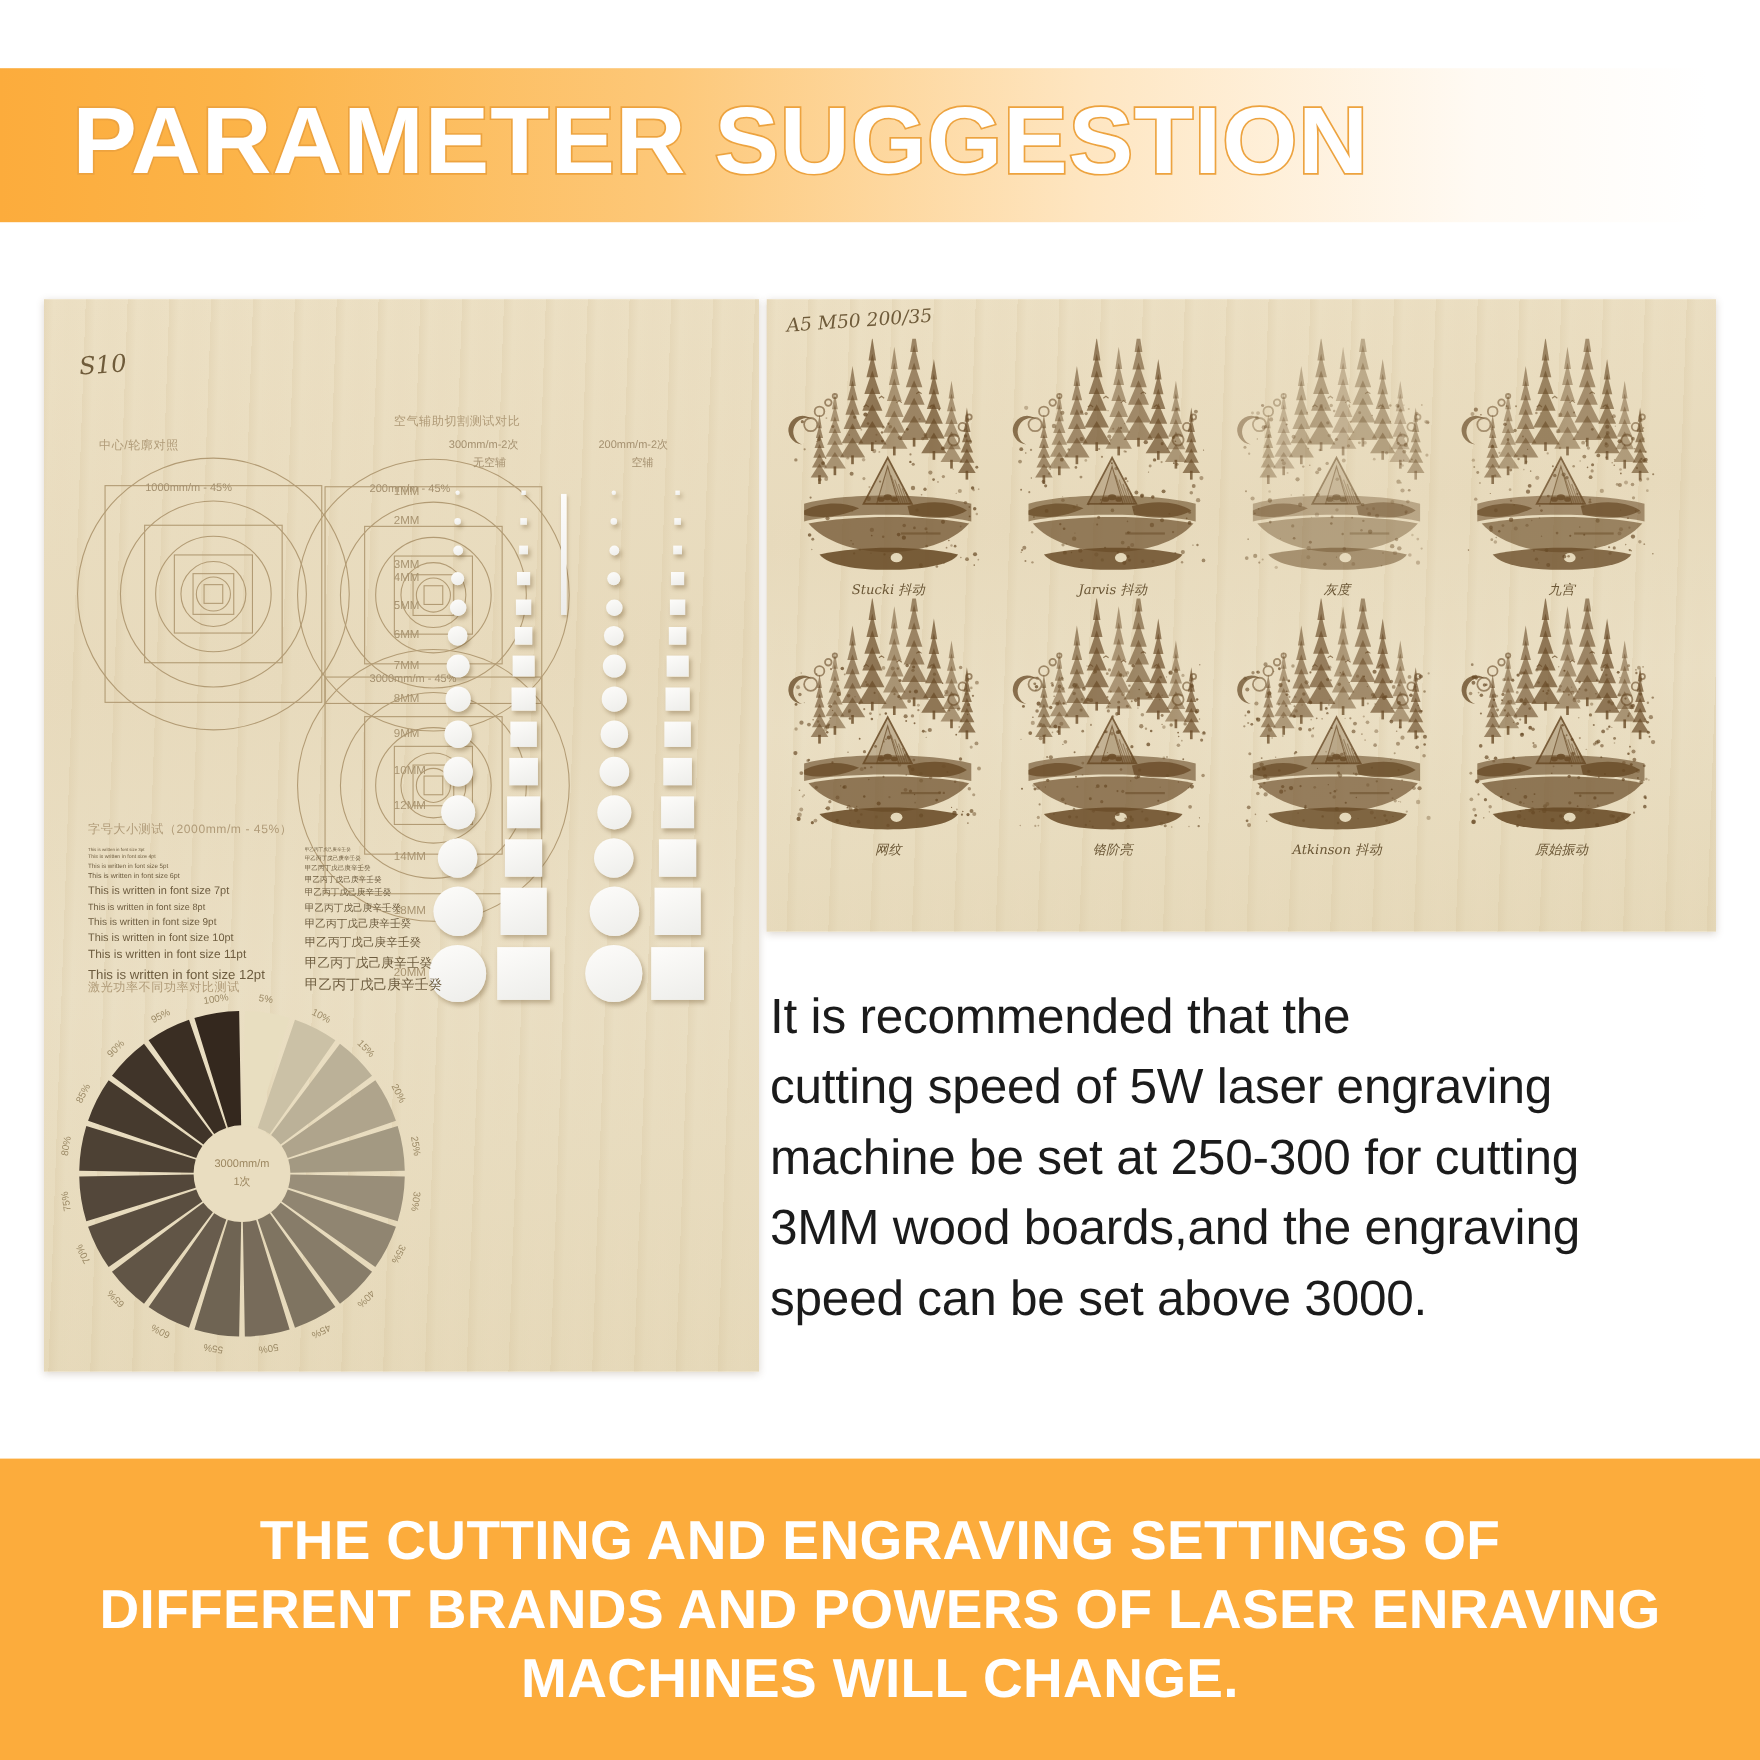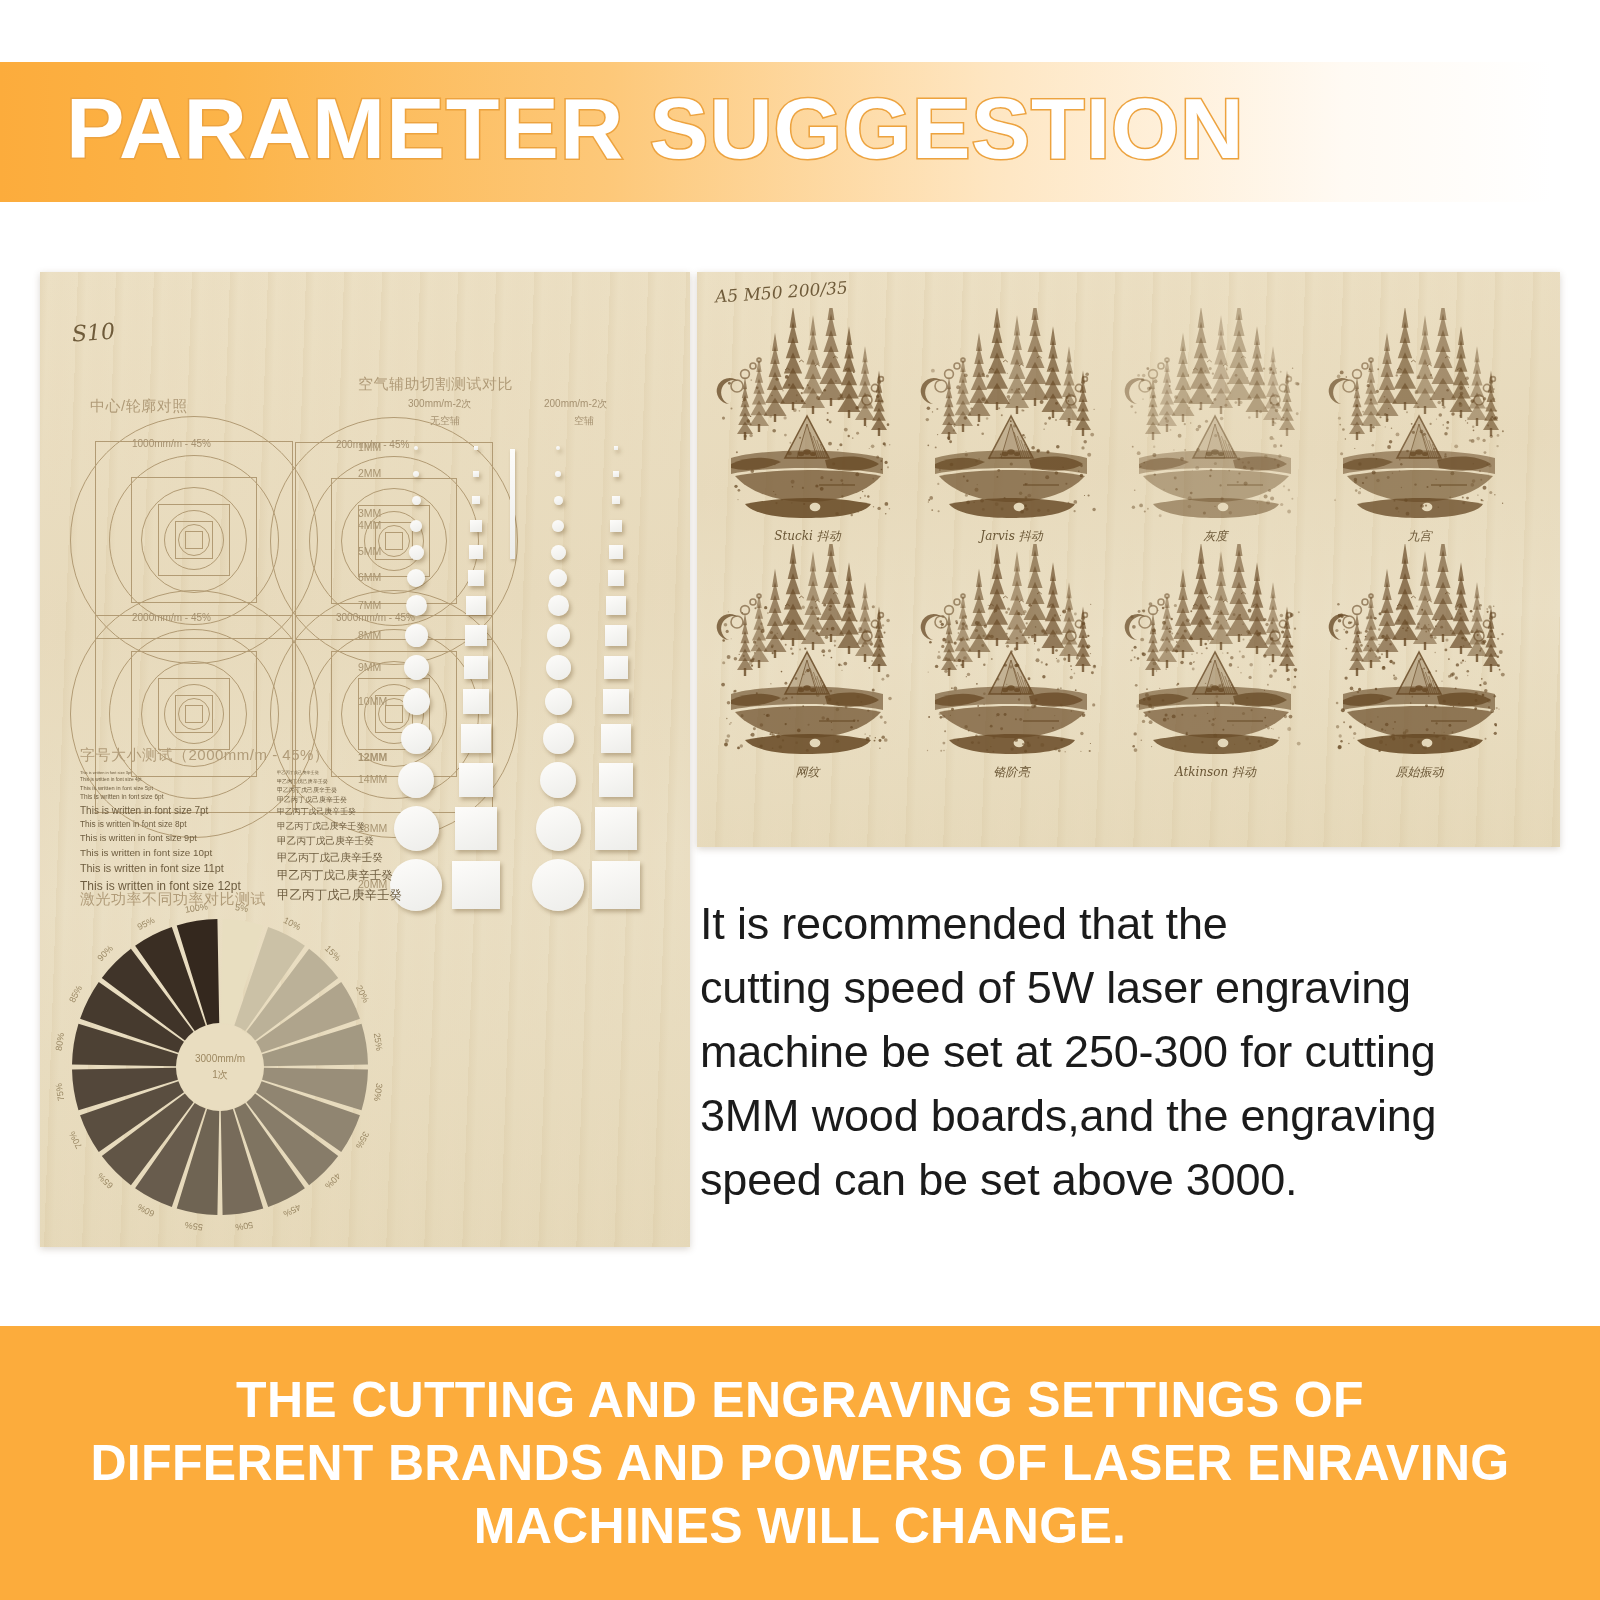--- a/index.html
+++ b/index.html
@@ -46,21 +46,21 @@
   .board-label-hand{
     position:absolute;
     font-family:"DejaVu Serif",serif;
     color:#6f5b3a;
     font-style:italic;
     transform:rotate(-4deg);
   }
 
   
   .eng{position:absolute;color:#a59170;font-size:10px;white-space:nowrap;}
-  .eng-cn{position:absolute;color:#b09b78;font-size:15px;white-space:nowrap;letter-spacing:.5px;}
+  .eng-cn{position:absolute;color:#b09b78;font-size:11px;white-space:nowrap;letter-spacing:.5px;}
 
   
   .target{position:absolute;}
   .target .ring,.target .sq{
     position:absolute;left:50%;top:50%;
     transform:translate(-50%,-50%);
     border:1px solid #b29b74;
   }
   .target .ring{border-radius:50%;}
 
@@ -167,33 +167,20 @@
       <div class="sq" style="width:124px;height:124px;"></div>
       <div class="ring" style="width:104px;height:104px;"></div>
       <div class="sq" style="width:70px;height:70px;"></div>
       <div class="ring" style="width:58px;height:58px;"></div>
       <div class="sq" style="width:36px;height:36px;"></div>
       <div class="ring" style="width:30px;height:30px;"></div>
       <div class="sq" style="width:16px;height:16px;"></div>
       <div class="eng" style="left:66px;top:22px;">200mm/m - 45%</div>
     </div>
 
-    <div class="target" id="target-2" style="left:30px;top:318px;width:248px;height:248px;">
-      <div class="ring" style="width:246px;height:246px;"></div>
-      <div class="sq" style="width:196px;height:196px;"></div>
-      <div class="ring" style="width:168px;height:168px;"></div>
-      <div class="sq" style="width:124px;height:124px;"></div>
-      <div class="ring" style="width:104px;height:104px;"></div>
-      <div class="sq" style="width:70px;height:70px;"></div>
-      <div class="ring" style="width:58px;height:58px;"></div>
-      <div class="sq" style="width:36px;height:36px;"></div>
-      <div class="ring" style="width:30px;height:30px;"></div>
-      <div class="sq" style="width:16px;height:16px;"></div>
-      <div class="eng" style="left:62px;top:22px;">2000mm/m - 45%</div>
-    </div>
 
     <div class="target" id="target-3" style="left:230px;top:318px;width:248px;height:248px;">
       <div class="ring" style="width:246px;height:246px;"></div>
       <div class="sq" style="width:196px;height:196px;"></div>
       <div class="ring" style="width:168px;height:168px;"></div>
       <div class="sq" style="width:124px;height:124px;"></div>
       <div class="ring" style="width:104px;height:104px;"></div>
       <div class="sq" style="width:70px;height:70px;"></div>
       <div class="ring" style="width:58px;height:58px;"></div>
       <div class="sq" style="width:36px;height:36px;"></div>
@@ -253,21 +240,21 @@
           <div class="row-label" style="top: 263.5px;">9MM</div>
           <div class="cut circ" style="width: 25px; height: 25px; left: 45.5px; top: 258px;"></div>
           <div class="cut sqr" style="width: 23.5px; height: 23.5px; left: 106.25px; top: 258.75px;"></div>
           <div class="cut circ" style="width: 25px; height: 25px; left: 187.5px; top: 258px;"></div>
           <div class="cut sqr" style="width: 23.5px; height: 23.5px; left: 246.25px; top: 258.75px;"></div>
           <div class="row-label" style="top: 297.5px;">10MM</div>
           <div class="cut circ" style="width: 27px; height: 27px; left: 44.5px; top: 291px;"></div>
           <div class="cut sqr" style="width: 25.38px; height: 25.38px; left: 105.31px; top: 291.81px;"></div>
           <div class="cut circ" style="width: 27px; height: 27px; left: 186.5px; top: 291px;"></div>
           <div class="cut sqr" style="width: 25.38px; height: 25.38px; left: 245.31px; top: 291.81px;"></div>
-          <div class="row-label" style="top: 354px; font-weight: bold;">12MM</div>
+          <div class="row-label" style="top: 329px;">12MM</div>
           <div class="cut circ" style="width: 31px; height: 31px; left: 42.5px; top: 326px;"></div>
           <div class="cut sqr" style="width: 29.14px; height: 29.14px; left: 103.43px; top: 326.93px;"></div>
           <div class="cut circ" style="width: 31px; height: 31px; left: 184.5px; top: 326px;"></div>
           <div class="cut sqr" style="width: 29.14px; height: 29.14px; left: 243.43px; top: 326.93px;"></div>
           <div class="row-label" style="top: 376px;">14MM</div>
           <div class="cut circ" style="width: 36px; height: 36px; left: 40px; top: 365px;"></div>
           <div class="cut sqr" style="width: 33.84px; height: 33.84px; left: 101.08px; top: 366.08px;"></div>
           <div class="cut circ" style="width: 36px; height: 36px; left: 182px; top: 365px;"></div>
           <div class="cut sqr" style="width: 33.84px; height: 33.84px; left: 241.08px; top: 366.08px;"></div>
           <div class="row-label" style="top: 424.5px;">18MM</div>

